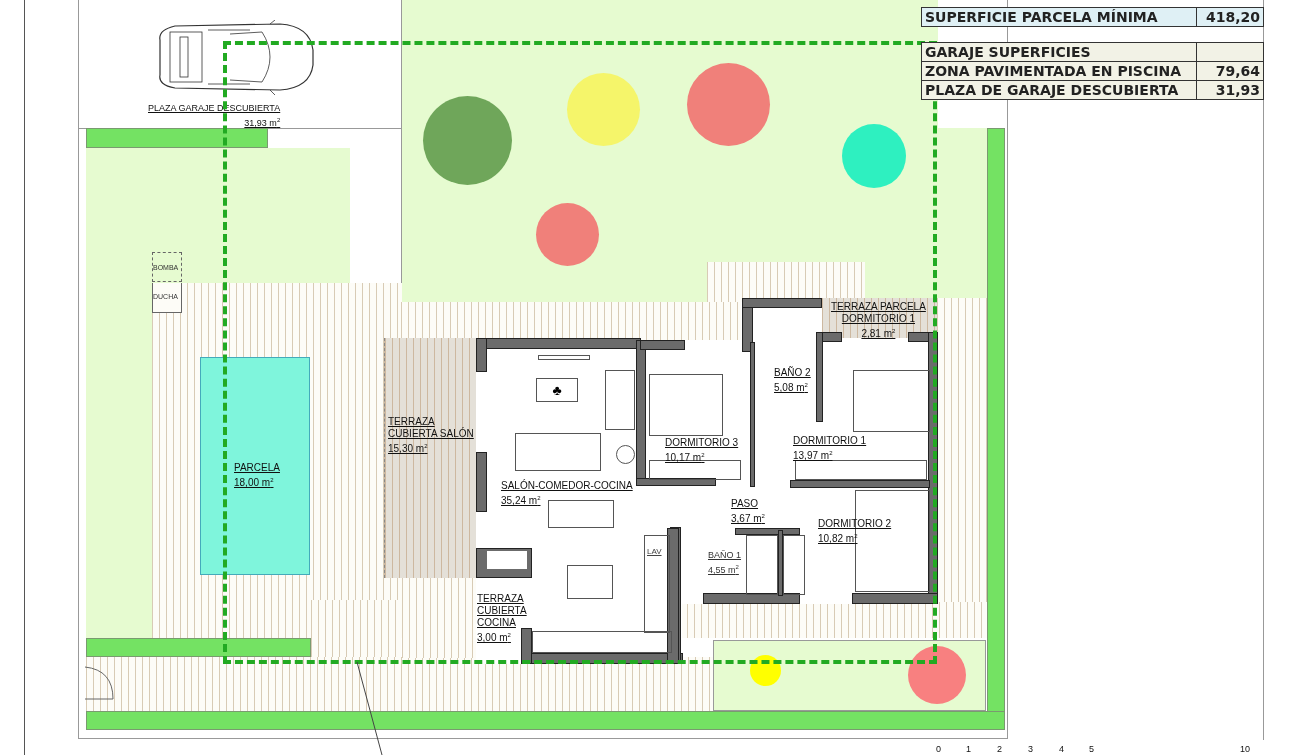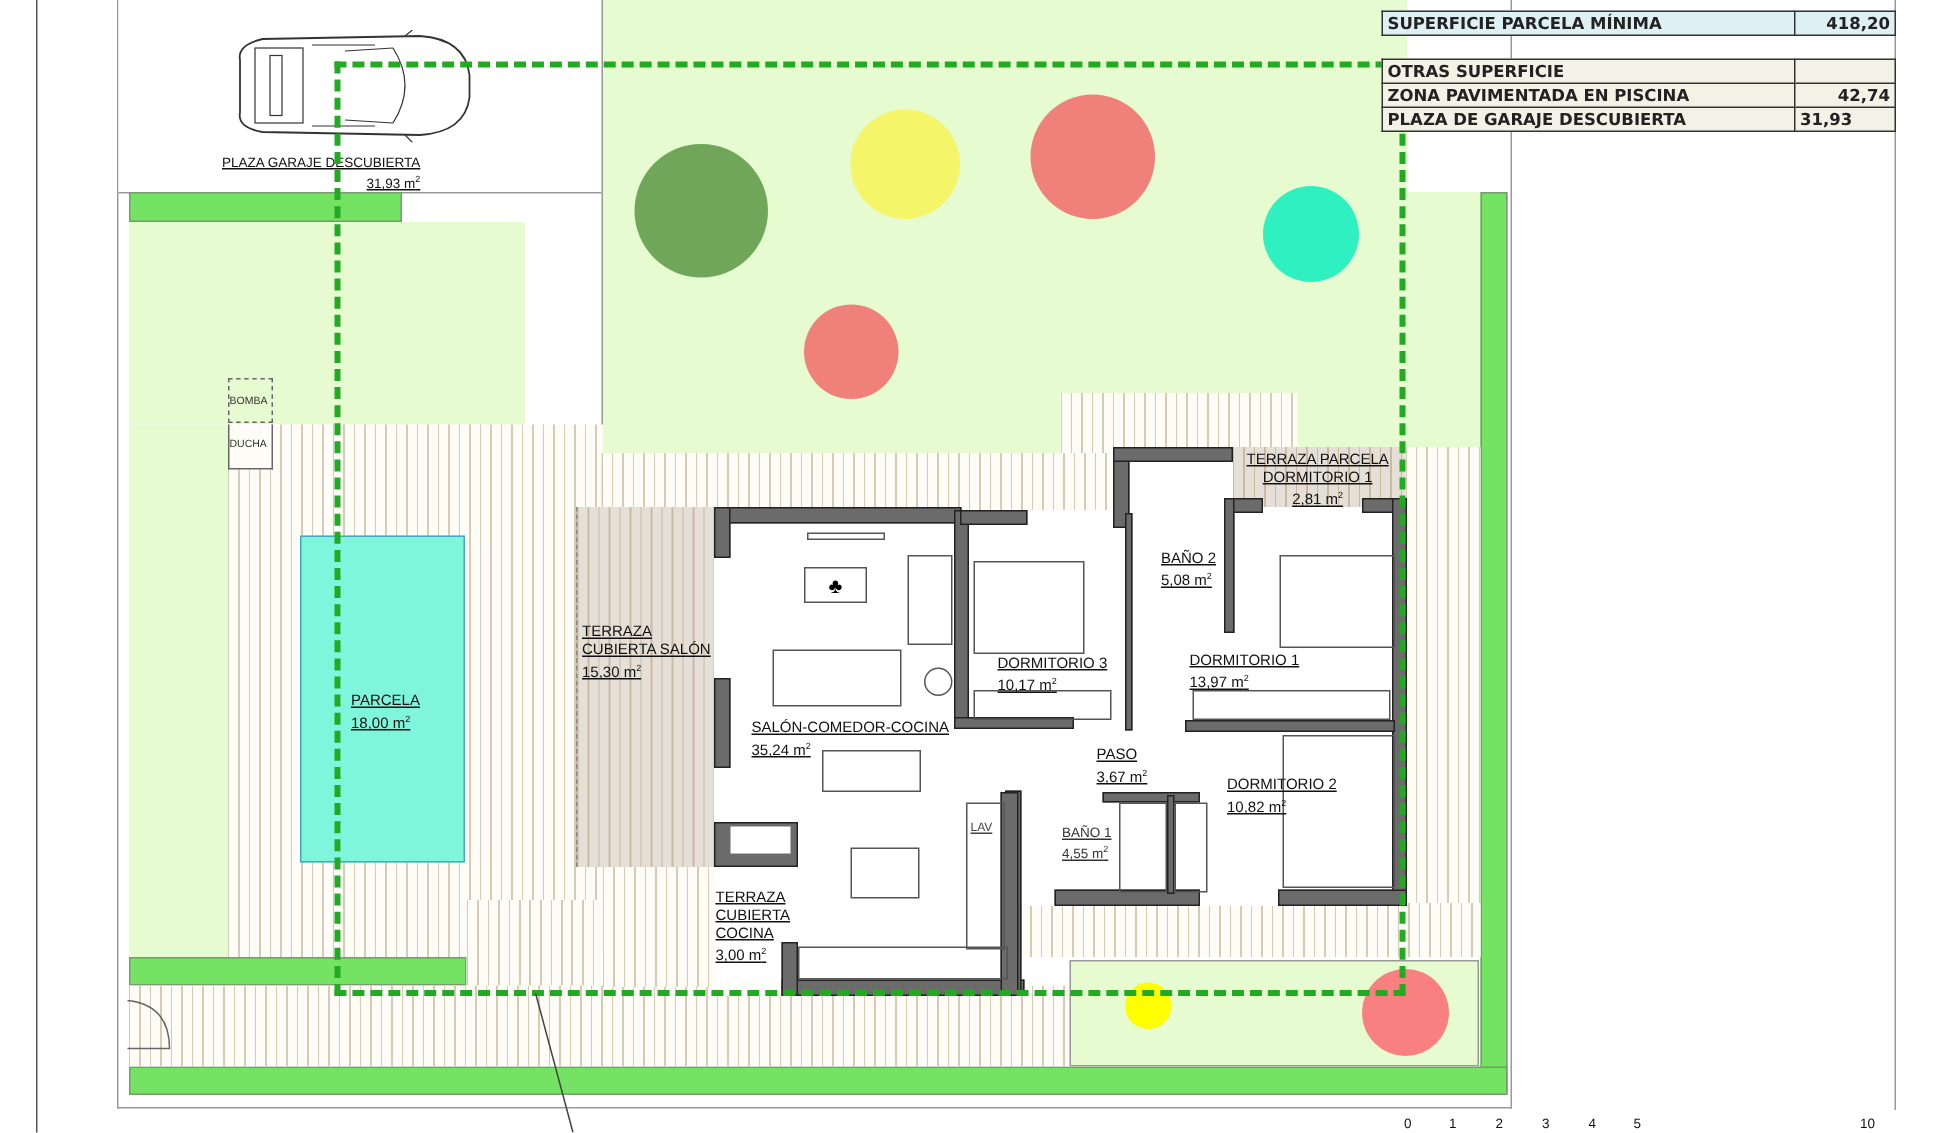--- a/index.html
+++ b/index.html
@@ -6,21 +6,21 @@
     body { width:1290px; height:755px; background:#ffffff; position:relative; overflow:hidden; font-family:"Liberation Sans", sans-serif; }
     .abs { position:absolute; }
     .deck { background-color:#fdfcf7; background-image:repeating-linear-gradient(90deg, #d8cbb5 0 1px, transparent 1px 7px); }
     .deck-dark { background-color:#e4e0d8; background-image:repeating-linear-gradient(90deg, #cdb8a0 0 1px, transparent 1px 7px); }
     .lawn { background:#e6fbd0; }
     .hedge { background:#74e263; border:1px solid #7a9a70; box-sizing:border-box; }
     .wall { background:#6b6b6b; border:1px solid #222; box-sizing:border-box; }
     .room-label { position:absolute; font-size:10px; color:#111; line-height:12px; white-space:nowrap;text-decoration:underline; }
     .room-label sup { font-size:6px; }
     .tree { position:absolute; border-radius:50%; }
-    table.surf { border-collapse:collapse; font-family:"DejaVu Sans", sans-serif; font-weight:bold; font-size:11px; color:#222; }
+    table.surf { border-collapse:collapse; font-family:"DejaVu Sans", sans-serif; font-weight:bold; font-size:14px; color:#222; }
     table.surf td { border:1px solid #333; padding:1px 3px; height:13px; }
     .scale-num { position:absolute; top:744px; font-size:9px; color:#111; }
   </style>
 </head>
 <body>
 
 <div class="abs" style="left:24px;top:0;width:1px;height:755px;background:#555;"></div>
 <div class="abs" style="left:1263px;top:0;width:1px;height:740px;background:#999;"></div>
 
 <div class="abs" style="left:78px;top:0;width:930px;height:739px;border:1px solid #999;border-top:none;box-sizing:border-box;"></div>
@@ -191,30 +191,30 @@
     <tbody>
         <tr>
       <td>SUPERFICIE PARCELA MÍNIMA</td>
       <td style="width:60px;text-align:right;">418,20</td>
     </tr>
   </tbody>
     </table>
   <table class="surf" style="width:343px;margin-top:15px;background:#f2f2e6;">
     <tbody>
         <tr>
-      <td>OTRAS SUPERFICIE</td>
+      <td>GARAJE SUPERFICIES</td>
       <td style="width:60px;"></td>
     </tr>
     <tr>
       <td>ZONA PAVIMENTADA EN PISCINA</td>
-      <td style="text-align:right;">42,74</td>
+      <td style="text-align:right;">79,64</td>
     </tr>
     <tr>
       <td>PLAZA DE GARAJE DESCUBIERTA</td>
-      <td style="">31,93</td>
+      <td style="text-align:right;">31,93</td>
     </tr>
   </tbody>
     </table>
 </div>
 
 <div>
   <span class="scale-num" style="left:936px;">0</span>
   <span class="scale-num" style="left:966px;">1</span>
   <span class="scale-num" style="left:997px;">2</span>
   <span class="scale-num" style="left:1028px;">3</span>

